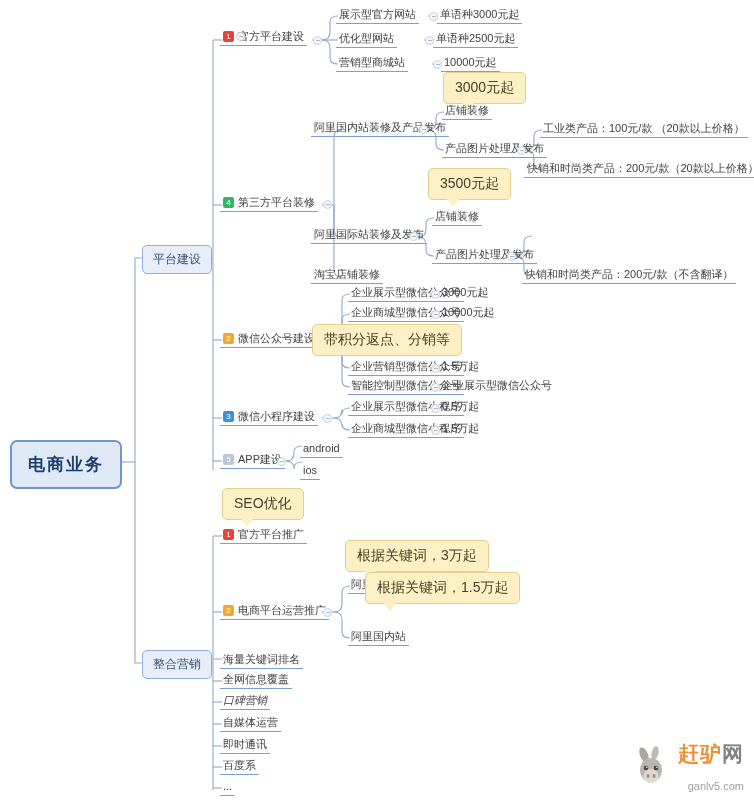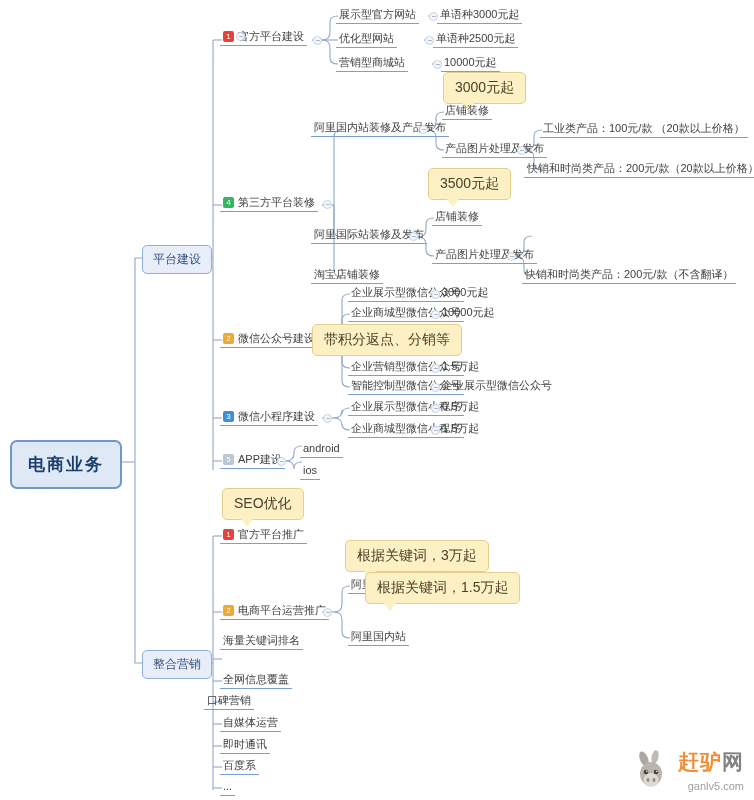--- a/index.html
+++ b/index.html
@@ -156,21 +156,21 @@
     color: #f08a2e;
     font-weight: bold;
     letter-spacing: 1px;
     text-align: right;
   }
   #watermark .wm-cn .wm-last { color: #7d7d7d; }
   #watermark .wm-url {
     font-size: 11px;
     color: #9a9a9a;
     text-align: right;
-    margin-top: 4px;
+    margin-top: 12px;
   }
 </style>
 </head>
 <body>
 
 <div id="canvas">
 
   <svg id="wires" viewBox="0 0 754 800" xmlns="http://www.w3.org/2000/svg">
     <g fill="none" stroke="#8fa9c8" stroke-width="1.1">
 
@@ -448,27 +448,27 @@
   </div>
 
   <div class="callout" style="left:345px; top:572px;margin-left:20px;">
     <span>根据关键词，1.5万起</span>
     <span class="tail"></span>
   </div>
   <div class="node" style="left:348px; top:628px;">
     <span>阿里国内站</span>
   </div>
 
-  <div class="node" style="left:220px; top:632px;">
+  <div class="node" style="left:220px; top:651px;">
     <span>海量关键词排名</span>
   </div>
   <div class="node" style="left:220px; top:671px;">
     <span>全网信息覆盖</span>
   </div>
-  <div class="node" style="left:204px; top:692px;">
+  <div class="node" style="left:220px; top:692px;font-style:italic;">
     <span>口碑营销</span>
   </div>
   <div class="node" style="left:220px; top:714px;">
     <span>自媒体运营</span>
   </div>
   <div class="node" style="left:220px; top:736px;">
     <span>即时通讯</span>
   </div>
   <div class="node" style="left:220px; top:757px;">
     <span>百度系</span>

